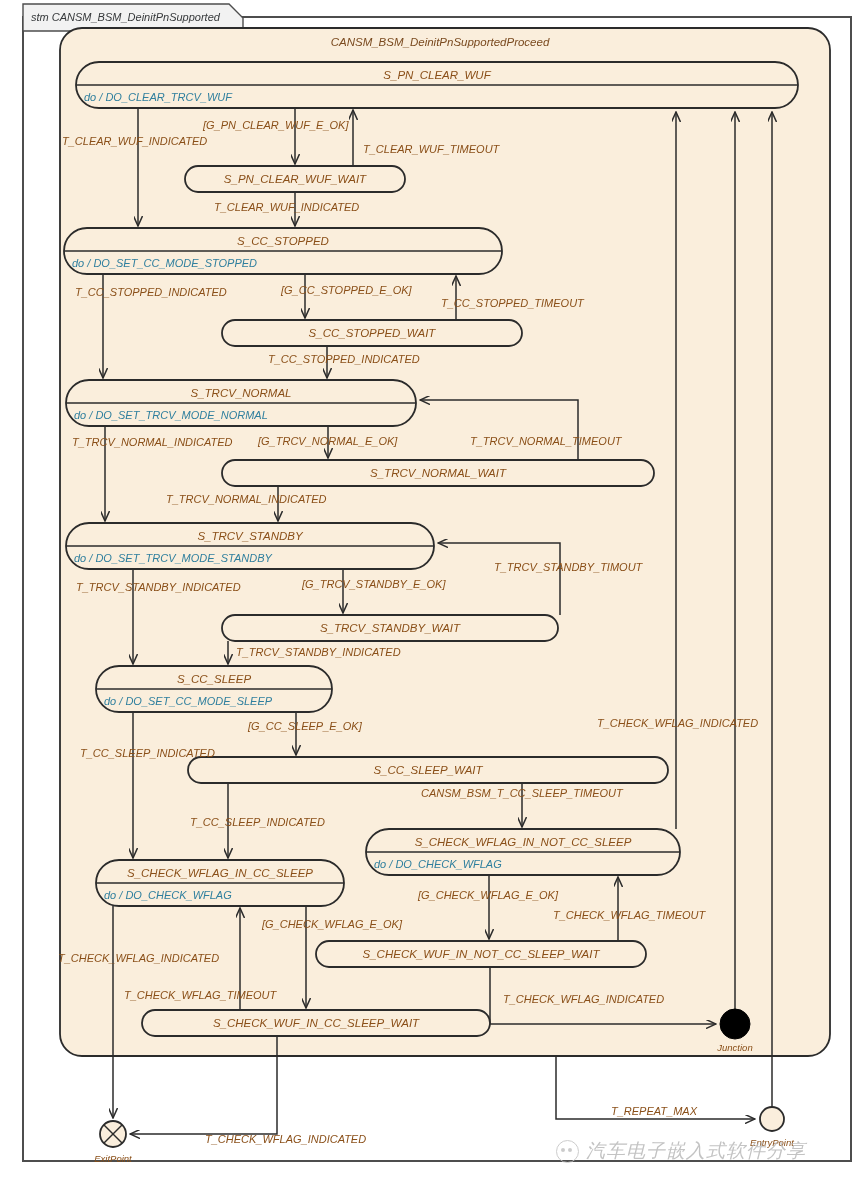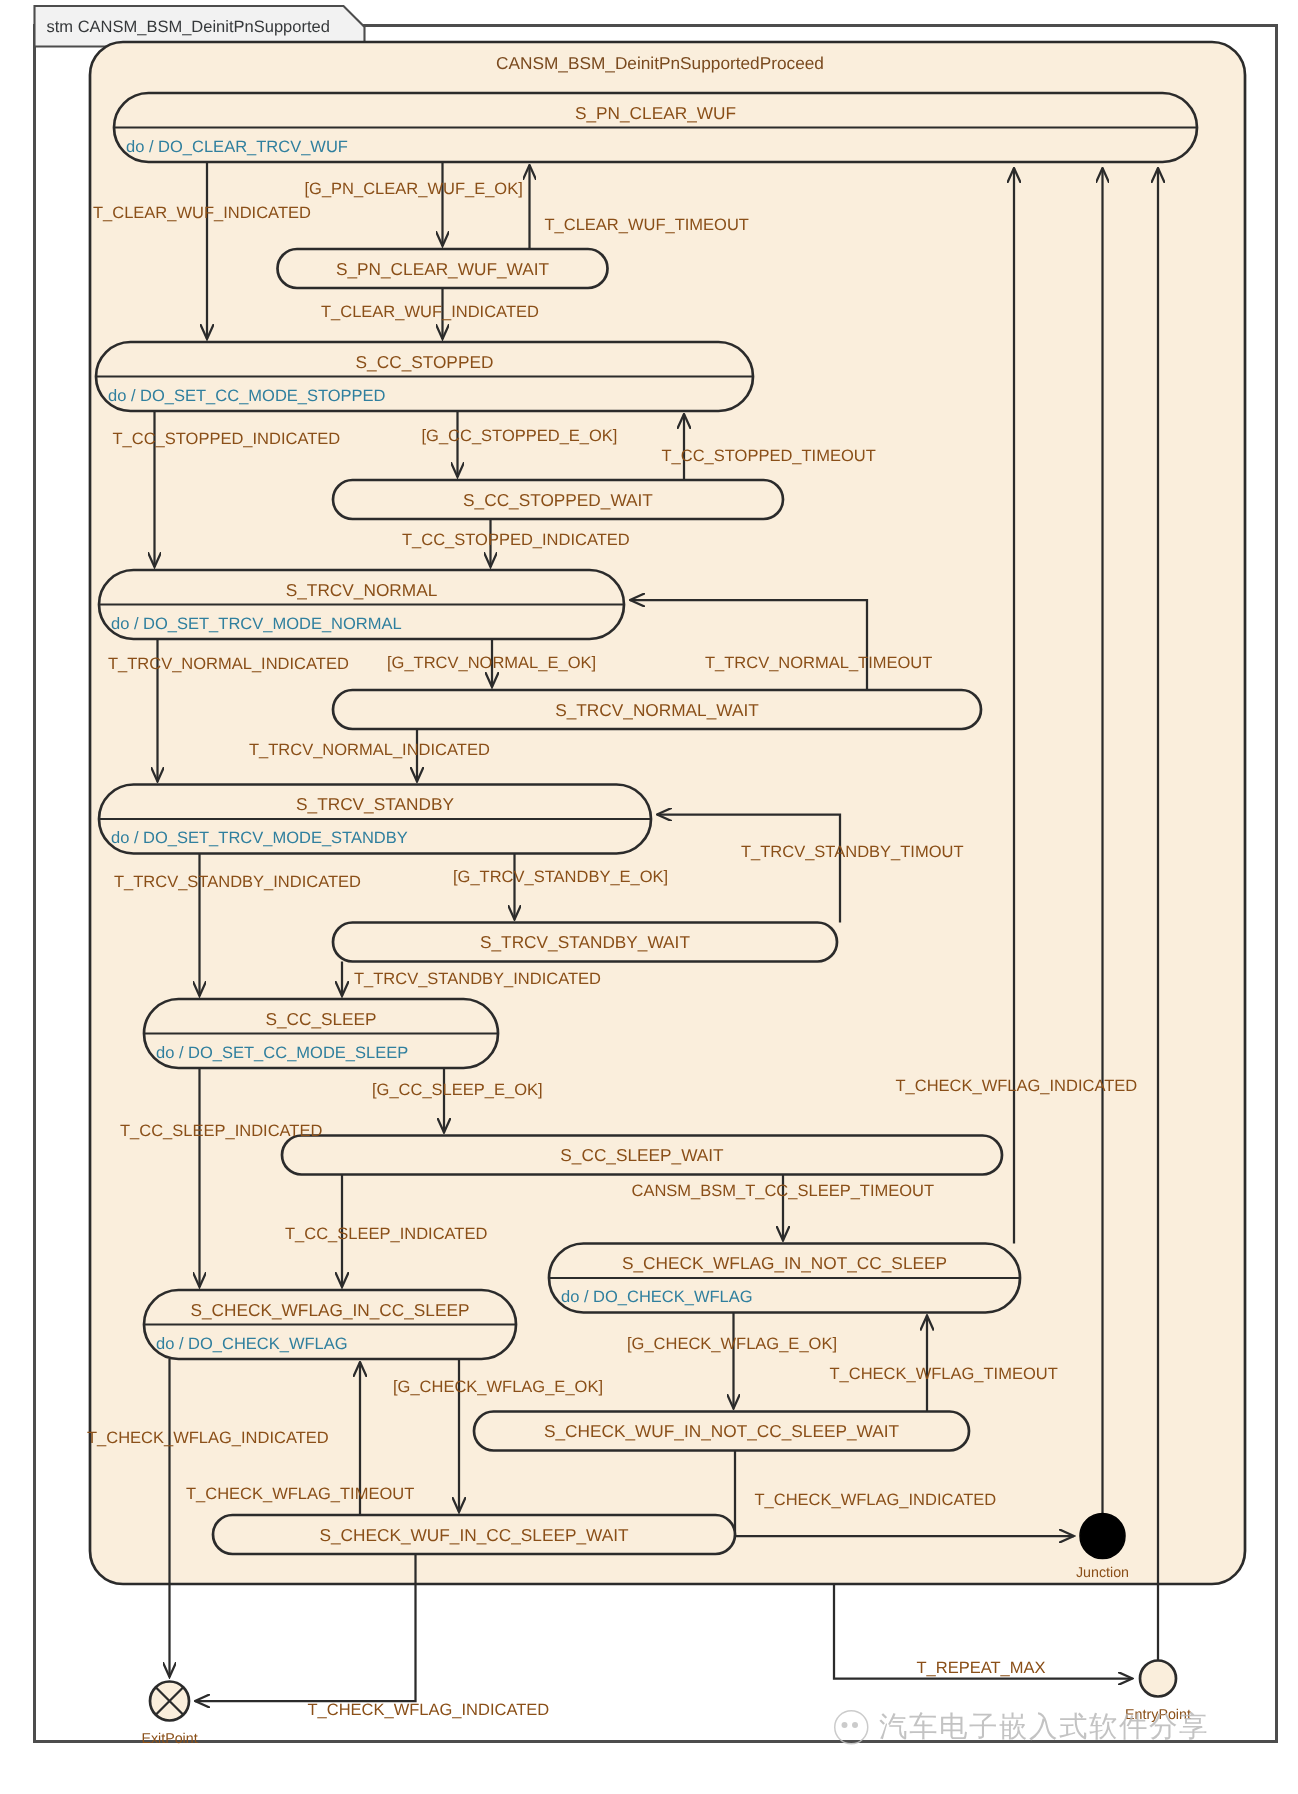--- a/index.html
+++ b/index.html
@@ -1,17 +1,17 @@
 <!DOCTYPE html>
 <html><head>
 <meta charset="utf-8">
 <style>
   html,body{margin:0;padding:0;background:#ffffff;}
   body{font-family:"Liberation Sans",sans-serif;}
-  #stage{position:relative;width:865px;height:1190px;background:#ffffff;overflow:hidden;}
+  #stage{position:relative;width:865px;height:1190px;background:#ffffff;overflow:hidden;font-style:italic;}
   svg{display:block;}
   .frame-rect{fill:#ffffff;stroke:#4d4d4d;stroke-width:2;}
   .tab-poly{fill:#f2f2f2;stroke:#4d4d4d;stroke-width:1.4;}
   .tab-label{font-size:11px;fill:#36393b;font-family:"Liberation Sans",sans-serif;}
   .composite{fill:#faeedc;stroke:#2b2b2b;stroke-width:1.8;}
   .composite-title{font-size:11.5px;fill:#7a4a1f;font-family:"Liberation Sans",sans-serif;text-anchor:middle;}
   .state-body{fill:#faeedc;stroke:#2b2b2b;stroke-width:1.8;}
   .state-div{stroke:#2b2b2b;stroke-width:1.4;}
   .state-name{font-size:11.5px;fill:#8a4f18;font-family:"Liberation Sans",sans-serif;text-anchor:middle;}
   .state-do{font-size:11px;fill:#2f7f9e;font-family:"Liberation Sans",sans-serif;text-anchor:start;}

